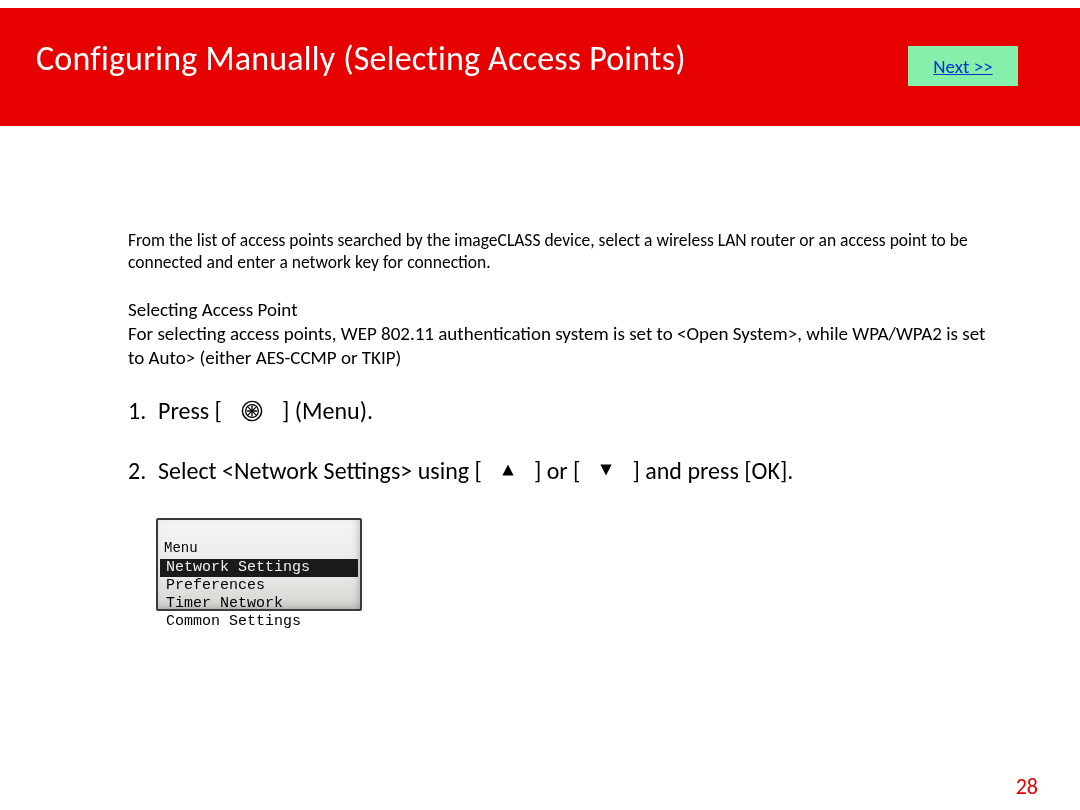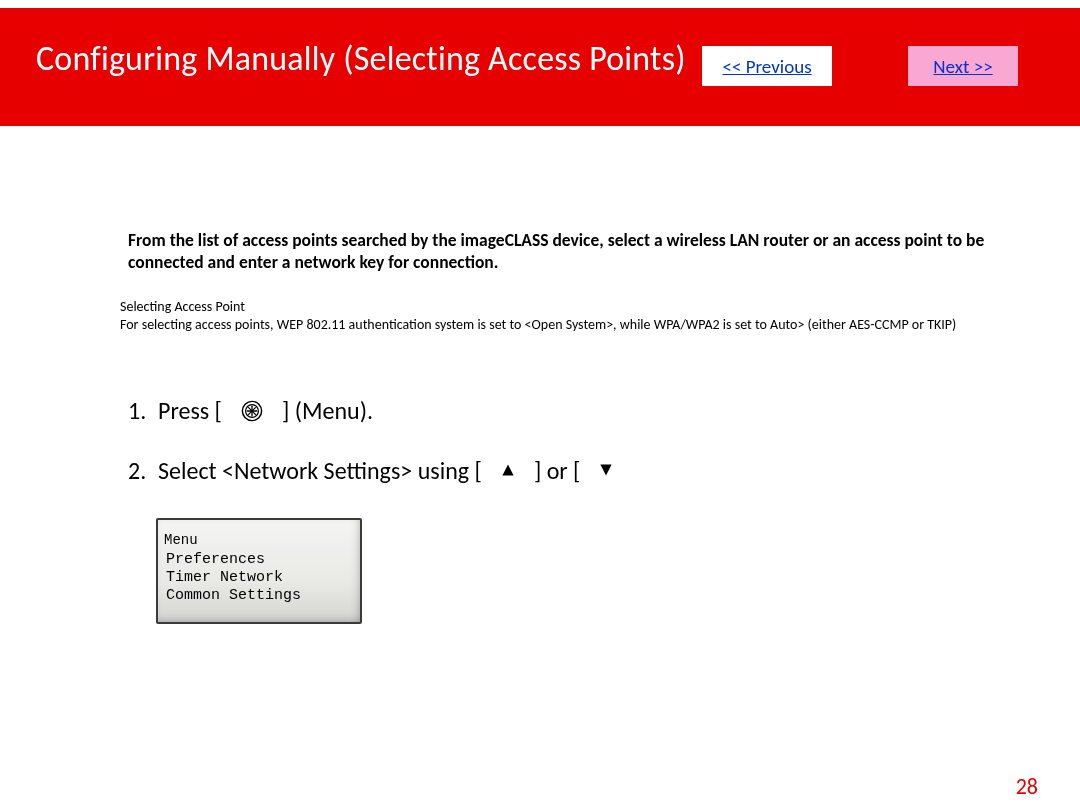--- a/index.html
+++ b/index.html
@@ -14,81 +14,80 @@
     color: #fff; font-size: 34px; font-weight: 400; letter-spacing: 0.2px;
   }
   .nav-prev {
     position: absolute; left: 702px; top: 38px; width: 130px; height: 40px;
     background: #fff; display: flex; align-items: center; justify-content: center;
     color: #0033cc; text-decoration: underline; font-size: 19px;
     cursor: pointer;
   }
   .nav-next {
     position: absolute; left: 908px; top: 38px; width: 110px; height: 40px;
-    background: #f9a8d4; display: flex; align-items: center; justify-content: center;
+    background: #86efac; display: flex; align-items: center; justify-content: center;
     color: #0033cc; text-decoration: underline; font-size: 19px;
     cursor: pointer;
   }
   .body-area {
     position: absolute; left: 0; top: 118px; width: 1080px;
     color: #000;
   }
   .intro {
     position: absolute; left: 128px; top: 104px; width: 870px;
     font-size: 17.5px; line-height: 1.25;
   }
-  .intro p { margin-bottom: 4px; font-weight: bold; }
+  .intro p { margin-bottom: 4px; }
   .subhead {
-    position: absolute; left: 120px; top: 172px; width: 870px;
-    font-size: 14px; line-height: 1.25;
+    position: absolute; left: 128px; top: 172px; width: 870px;
+    font-size: 19px; line-height: 1.25;
   }
   .steps {
     position: absolute; left: 128px; top: 268px; width: 870px;
     font-size: 24px; line-height: 1.4;
   }
   .step-row { display: flex; align-items: center; margin-bottom: 26px; }
   .step-num { width: 30px; flex-shrink: 0; }
   .step-text { display: flex; align-items: center; flex-wrap: wrap; gap: 18px; }
   .menu-icon {
     display: inline-flex; align-items: center; justify-content: center;
     width: 22px; height: 22px; margin: 0 1px;
     vertical-align: middle;
   }
   .menu-icon svg { display: block; }
   .tri {
     display: inline-flex; align-items: center; justify-content: center;
     width: 14px; height: 14px; margin: 0 1px;
     vertical-align: middle;
   }
   .lcd {
-    position: absolute; left: 156px; top: 392px; width: 206px; height: 106px;
+    position: absolute; left: 156px; top: 392px; width: 206px; height: 93px;
     border: 2px solid #3a3a3a; border-radius: 2px;
     background: linear-gradient(to bottom, #f4f4f2 0%, #e9e9e6 60%, #d4d4d0 100%);
     font-family: "Courier New", monospace; font-size: 15px; line-height: 1.2;
-    padding: 12px 6px 6px 6px;
+    padding: 20px 6px 6px 6px;
     box-shadow: inset -6px 0 10px -6px rgba(0,0,0,0.25), inset 0 -6px 10px -6px rgba(0,0,0,0.25);
   }
   .lcd .lcd-title { font-size: 14px; margin-bottom: 2px; }
   .lcd .row { padding: 0 2px; }
   .lcd .row.sel {
     background: #1a1a1a; color: #eee; margin: 0 -4px; padding: 0 6px;
   }
   .page-number {
     position: absolute; right: 42px; bottom: 18px;
     color: #e60000; font-size: 22px;
   }
 </style>
 </head>
 <body>
 
 <div class="page">
 
   <div class="header">
     <div class="title">Configuring Manually (Selecting Access Points)</div>
-    <a class="nav-prev">&lt;&lt; Previous</a>
     <a class="nav-next">Next &gt;&gt;</a>
   </div>
 
   <div class="body-area">
 
     <div class="intro">
       <p>From the list of access points searched by the imageCLASS device, select a wireless LAN router or an access point to be connected and enter a network key for connection.</p>
     </div>
 
     <div class="subhead">
@@ -126,27 +125,29 @@
             <svg viewBox="0 0 10 10" width="14" height="14">
                 <polygon points="5,1 9,9 1,9" fill="#000"></polygon>
               </svg>
           </span>
           <span>] or [</span>
           <span class="tri">
             <svg viewBox="0 0 10 10" width="14" height="14">
                 <polygon points="1,1 9,1 5,9" fill="#000"></polygon>
               </svg>
           </span>
+          <span>] and press [OK].</span>
         </div>
       </div>
 
     </div>
 
     <div class="lcd">
       <div class="lcd-title">Menu</div>
+      <div class="row sel">Network Settings</div>
       <div class="row">Preferences</div>
       <div class="row">Timer Network</div>
       <div class="row">Common Settings</div>
     </div>
 
   </div>
 
   <div class="page-number">28</div>
 
 </div>

